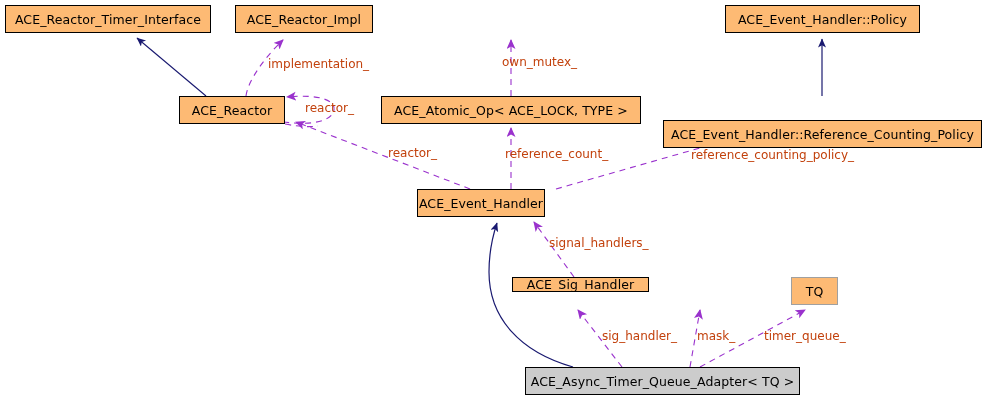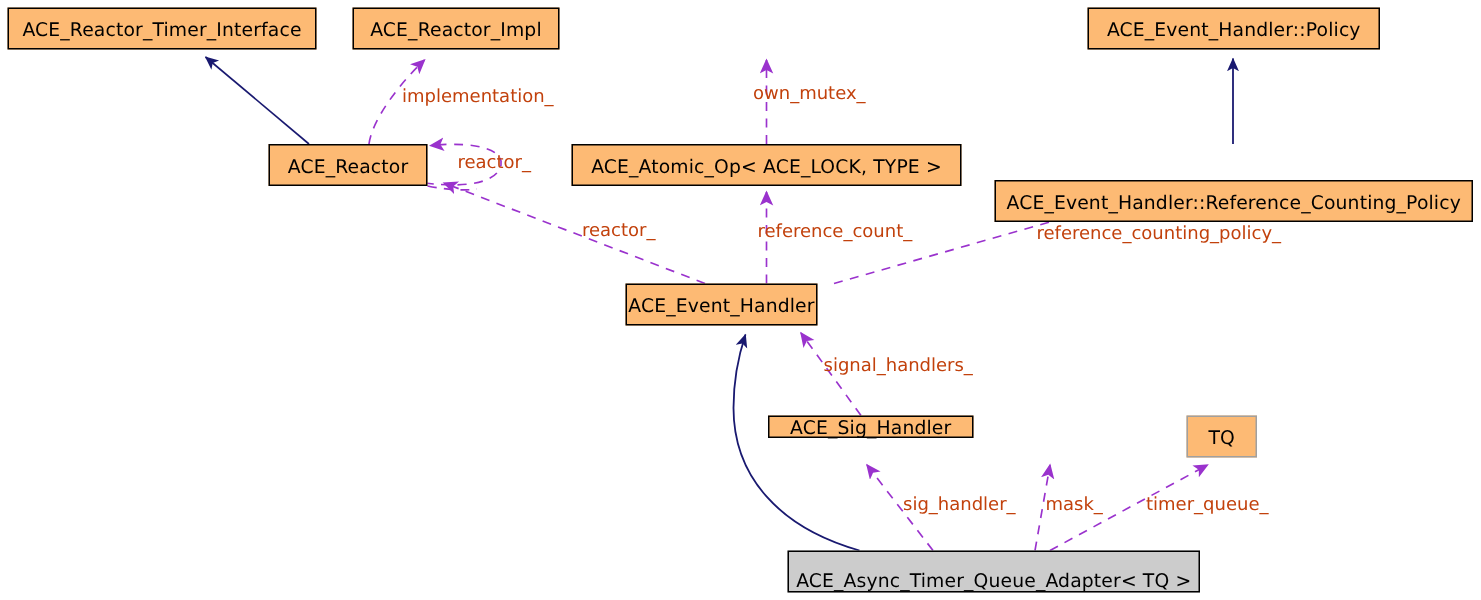--- a/index.html
+++ b/index.html
@@ -126,21 +126,21 @@
 
   <div class="node" style="left:512px; top:277px; width:137px; height:15px;">
     <span>ACE_Sig_Handler</span>
   </div>
 
 
   <div class="node gray-border" style="left:791px; top:277px; width:47px; height:28px;">
     <span>TQ</span>
   </div>
 
-  <div class="node filled" style="left:525px; top:367px; width:275px; height:28px;align-items:flex-end;">
+  <div class="node filled" style="left:525px; top:367px; width:275px; height:28px;">
     <span>ACE_Async_Timer_Queue_Adapter&lt; TQ &gt;</span>
   </div>
 
   <div class="edge-label" style="left:268px; top:57px;">implementation_</div>
 
   <div class="edge-label" style="left:502px; top:55px;">own_mutex_</div>
 
   <div class="edge-label" style="left:305px; top:101px;">reactor_</div>
 
   <div class="edge-label" style="left:388px; top:146px;">reactor_</div>

